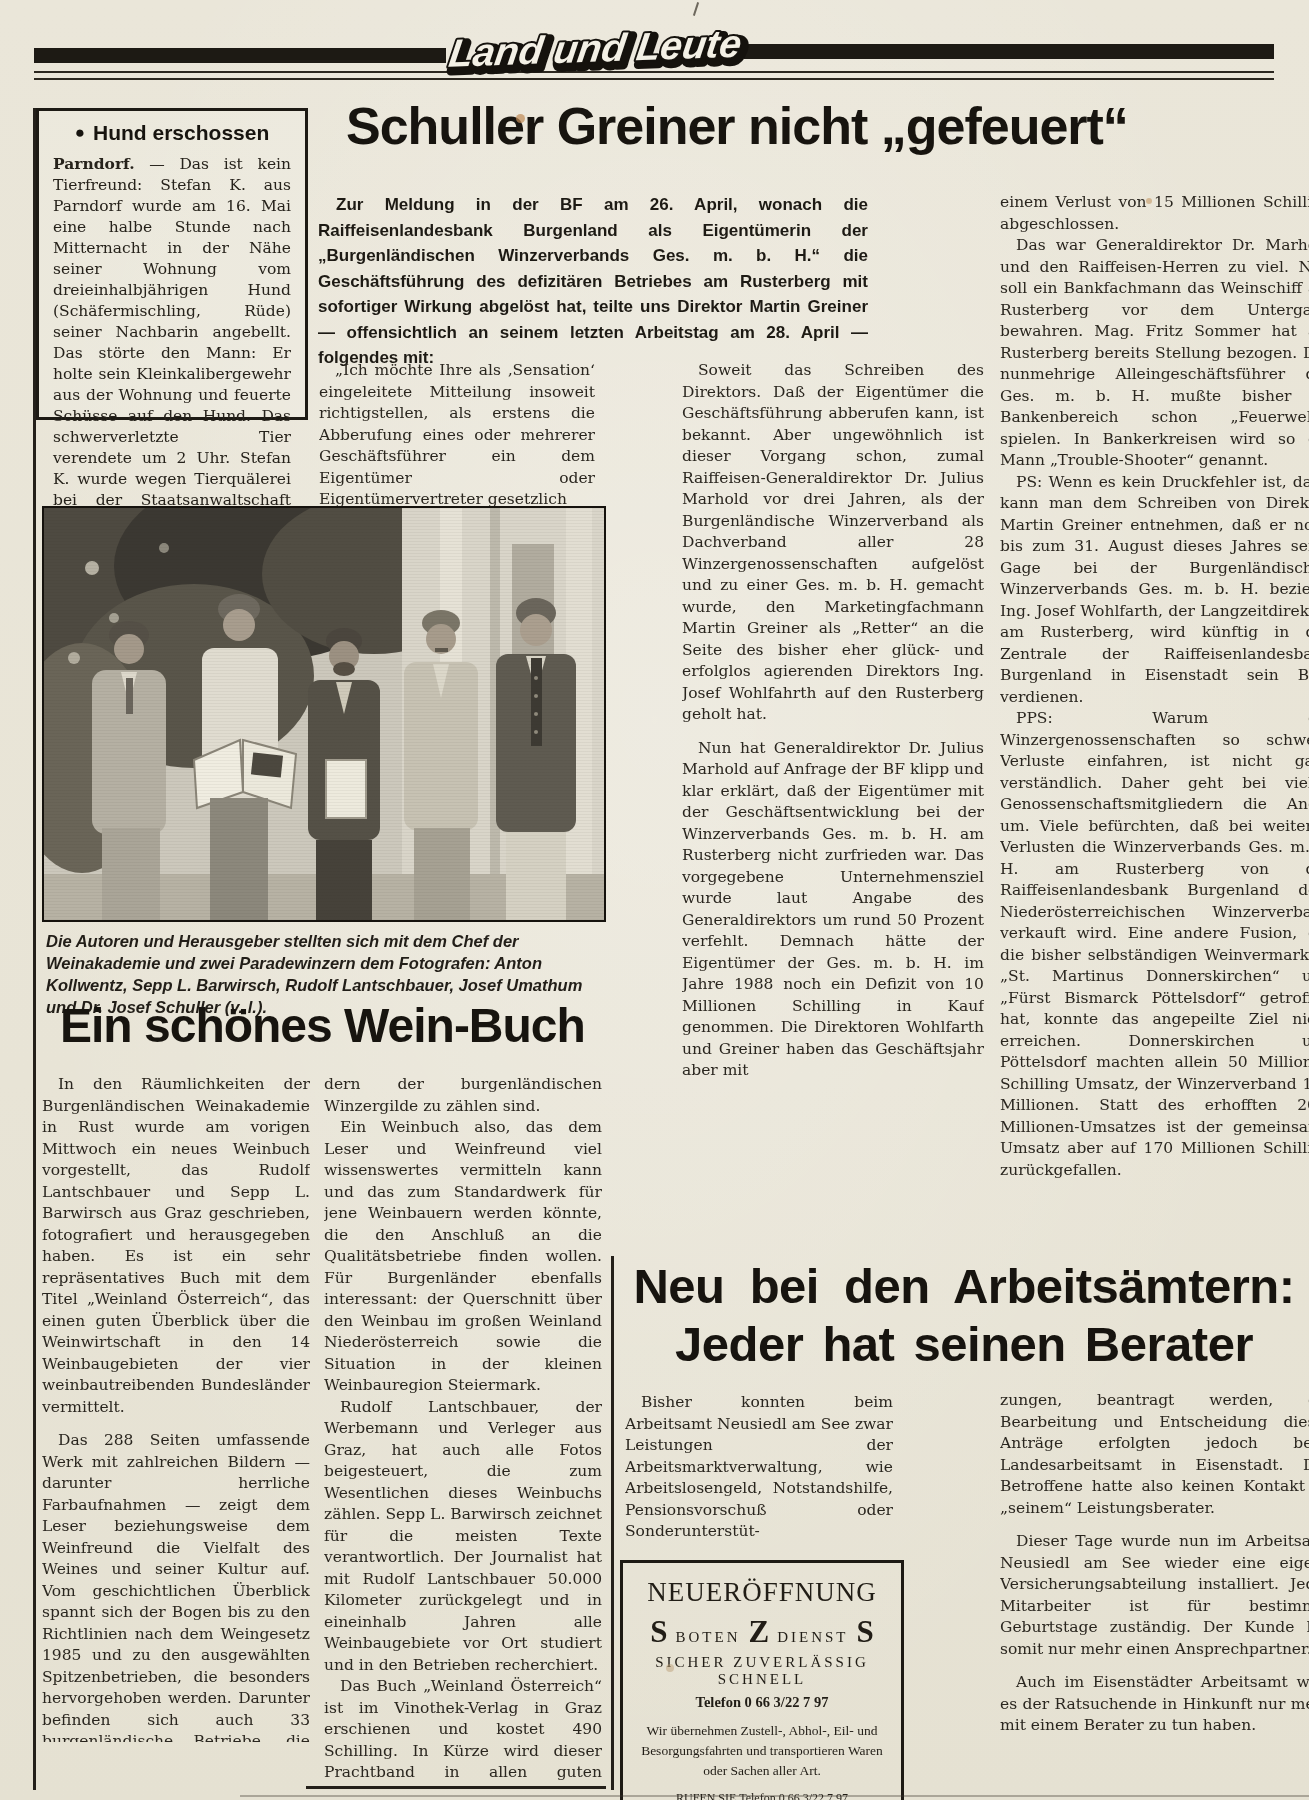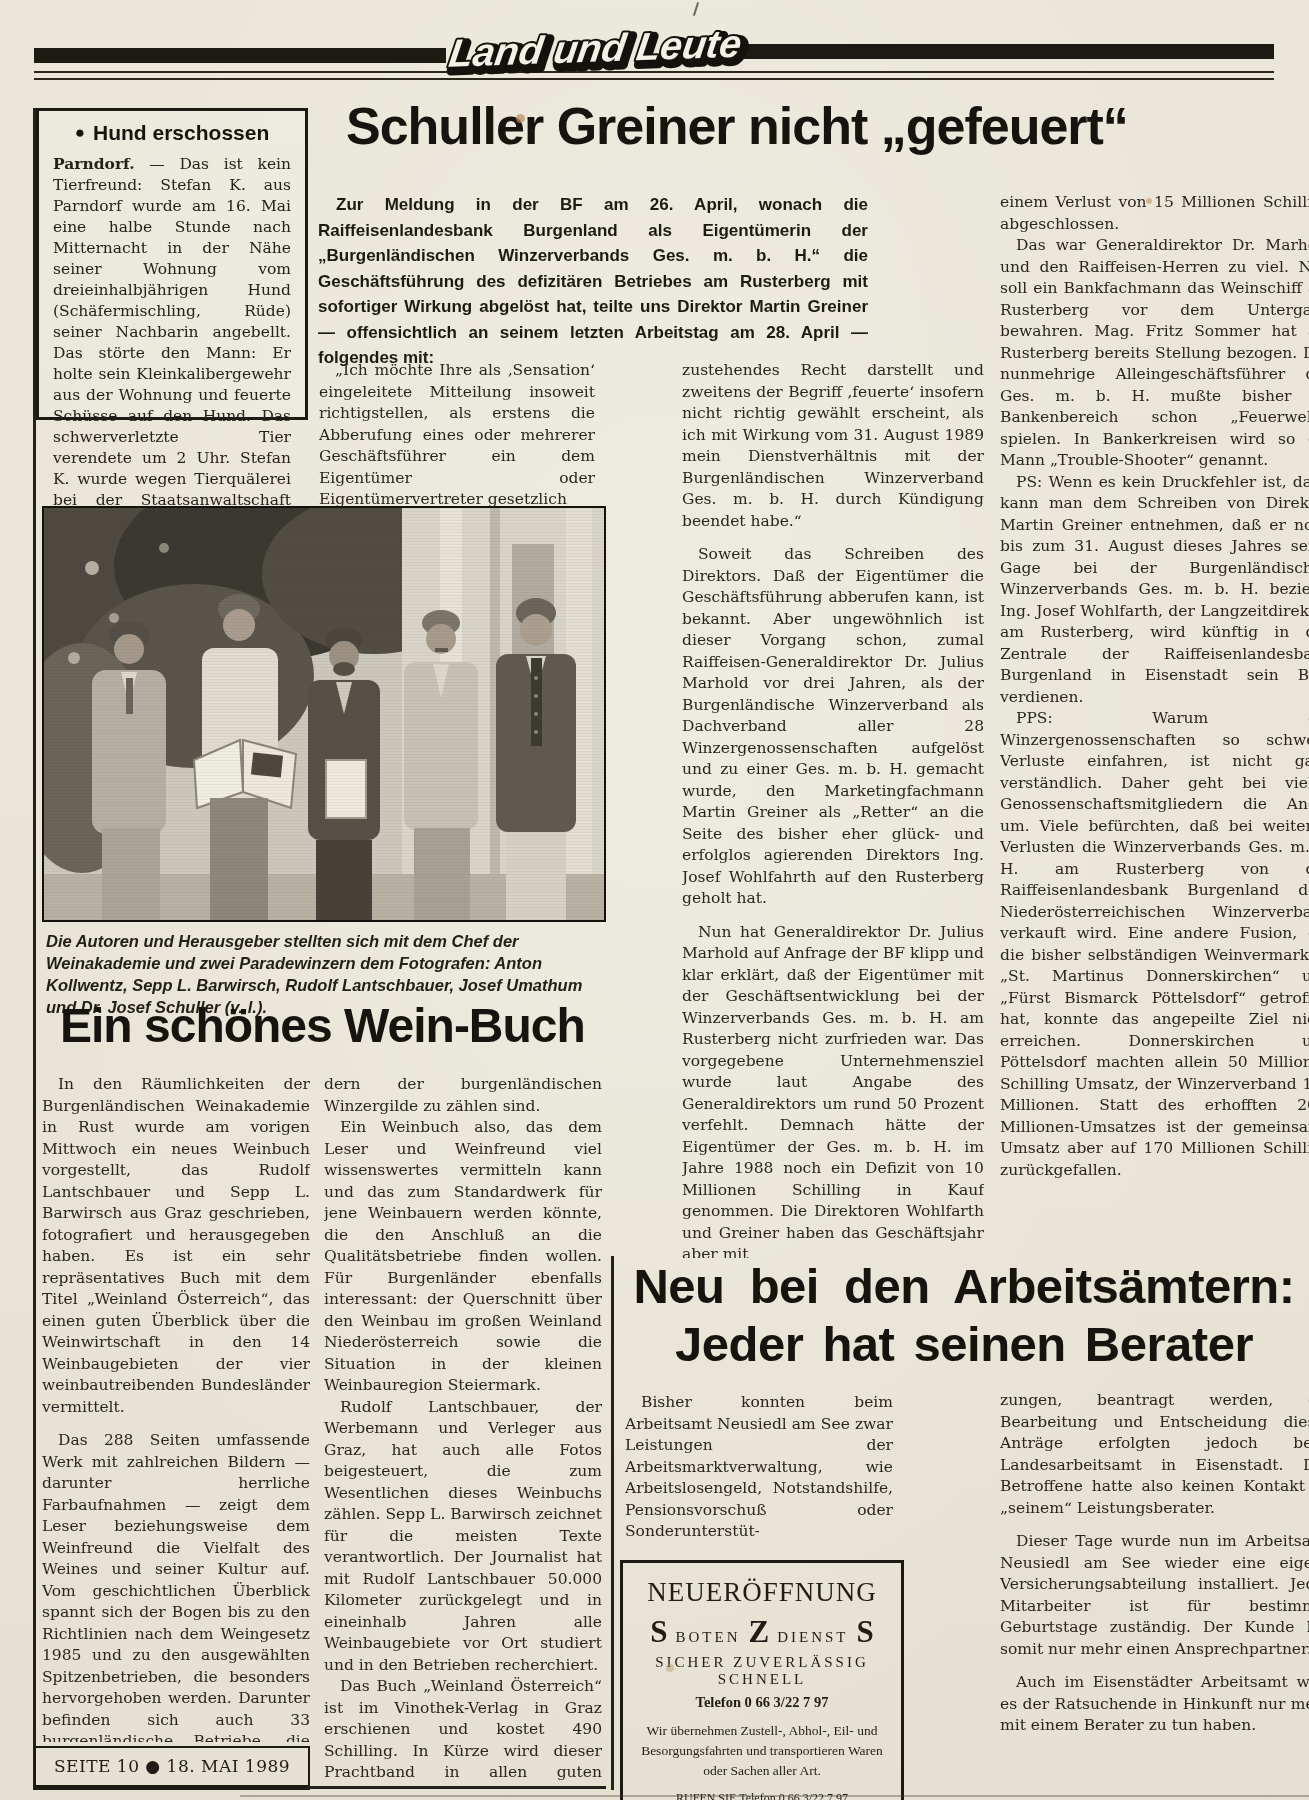--- a/index.html
+++ b/index.html
@@ -110,21 +110,20 @@
   </div>
 
   <div class="abs headline" style="left:346px;top:96px;font-size:52px;">Schuller Greiner nicht „gefeuert“</div>
   <div id="greiner-intro" class="abs" style="left:318px;top:192px;width:550px;">
     <p>Zur Meldung in der BF am 26. April, wonach die Raiffeisenlandesbank Burgenland als Eigentümerin der „Burgenländischen Winzerverbands Ges. m. b. H.“ die Geschäftsführung des defizitären Betriebes am Rusterberg mit sofortiger Wirkung abgelöst hat, teilte uns Direktor Martin Greiner — offensichtlich an seinem letzten Arbeitstag am 28. April — folgendes mit:</p>
   </div>
   <div class="abs col" style="left:319px;top:360px;width:276px;height:146px;">
     <p>„Ich möchte Ihre als ‚Sensation‘ eingeleitete Mitteilung insoweit richtigstellen, als erstens die Abberufung eines oder mehrerer Geschäftsführer ein dem Eigentümer oder Eigentümervertreter gesetzlich</p>
   </div>
   <div class="abs col" style="left:682px;top:360px;width:302px;height:898px;">
-    <p class="cont">zustehendes Recht darstellt und zweitens der Begriff ‚feuerte‘ insofern nicht richtig gewählt erscheint, als ich mit Wirkung vom 31. August 1989 mein Dienstverhältnis mit der Burgenländischen Winzerverband Ges. m. b. H. durch Kündigung beendet habe.“</p>
     <p>Soweit das Schreiben des Direktors. Daß der Eigentümer die Geschäftsführung abberufen kann, ist bekannt. Aber ungewöhnlich ist dieser Vorgang schon, zumal Raiffeisen-Generaldirektor Dr. Julius Marhold vor drei Jahren, als der Burgenländische Winzerverband als Dachverband aller 28 Winzergenossenschaften aufgelöst und zu einer Ges. m. b. H. gemacht wurde, den Marketingfachmann Martin Greiner als „Retter“ an die Seite des bisher eher glück- und erfolglos agierenden Direktors Ing. Josef Wohlfahrth auf den Rusterberg geholt hat.</p>
     <p>Nun hat Generaldirektor Dr. Julius Marhold auf Anfrage der BF klipp und klar erklärt, daß der Eigentümer mit der Geschäftsentwicklung bei der Winzerverbands Ges. m. b. H. am Rusterberg nicht zurfrieden war. Das vorgegebene Unternehmensziel wurde laut Angabe des Generaldirektors um rund 50 Prozent verfehlt. Demnach hätte der Eigentümer der Ges. m. b. H. im Jahre 1988 noch ein Defizit von 10 Millionen Schilling in Kauf genommen. Die Direktoren Wohlfarth und Greiner haben das Geschäftsjahr aber mit</p>
   </div>
   <div class="abs col tight" style="left:1000px;top:192px;width:332px;height:1052px;">
     <p class="cont">einem Verlust von 15 Millionen Schilling abgeschlossen.</p>
     <p>Das war Generaldirektor Dr. Marhold und den Raiffeisen-Herren zu viel. Nun soll ein Bankfachmann das Weinschiff am Rusterberg vor dem Untergang bewahren. Mag. Fritz Sommer hat am Rusterberg bereits Stellung bezogen. Der nunmehrige Alleingeschäftsführer der Ges. m. b. H. mußte bisher im Bankenbereich schon „Feuerwehr“ spielen. In Bankerkreisen wird so ein Mann „Trouble-Shooter“ genannt.</p>
     <p>PS: Wenn es kein Druckfehler ist, dann kann man dem Schreiben von Direktor Martin Greiner entnehmen, daß er noch bis zum 31. August dieses Jahres seine Gage bei der Burgenländischen Winzerverbands Ges. m. b. H. bezieht. Ing. Josef Wohlfarth, der Langzeitdirektor am Rusterberg, wird künftig in der Zentrale der Raiffeisenlandesbank Burgenland in Eisenstadt sein Brot verdienen.</p>
     <p>PPS: Warum die Winzergenossenschaften so schwere Verluste einfahren, ist nicht ganz verständlich. Daher geht bei vielen Genossenschaftsmitgliedern die Angst um. Viele befürchten, daß bei weiteren Verlusten die Winzerverbands Ges. m. b. H. am Rusterberg von der Raiffeisenlandesbank Burgenland dem Niederösterreichischen Winzerverband verkauft wird. Eine andere Fusion, die die bisher selbständigen Weinvermarkter „St. Martinus Donnerskirchen“ und „Fürst Bismarck Pöttelsdorf“ getroffen hat, konnte das angepeilte Ziel nicht erreichen. Donnerskirchen und Pöttelsdorf machten allein 50 Millionen Schilling Umsatz, der Winzerverband 140 Millionen. Statt des erhofften 200-Millionen-Umsatzes ist der gemeinsame Umsatz aber auf 170 Millionen Schilling zurückgefallen.</p>
   </div>
 
@@ -198,21 +197,20 @@
     <p>Das 288 Seiten umfassende Werk mit zahlreichen Bildern — darunter herrliche Farbaufnahmen — zeigt dem Leser beziehungsweise dem Weinfreund die Vielfalt des Weines und seiner Kultur auf. Vom geschichtlichen Überblick spannt sich der Bogen bis zu den Richtlinien nach dem Weingesetz 1985 und zu den ausgewählten Spitzenbetrieben, die besonders hervorgehoben werden. Darunter befinden sich auch 33 burgenländische Betriebe, die mit wenigen Ausnahmen zu den Aushängeschil-</p>
   </div>
   <div class="abs col tight" style="left:324px;top:1074px;width:278px;height:712px;">
     <p class="cont">dern der burgenländischen Winzergilde zu zählen sind.</p>
     <p>Ein Weinbuch also, das dem Leser und Weinfreund viel wissenswertes vermitteln kann und das zum Standardwerk für jene Weinbauern werden könnte, die den Anschluß an die Qualitätsbetriebe finden wollen. Für Burgenländer ebenfalls interessant: der Querschnitt über den Weinbau im großen Weinland Niederösterreich sowie die Situation in der kleinen Weinbauregion Steiermark.</p>
     <p>Rudolf Lantschbauer, der Werbemann und Verleger aus Graz, hat auch alle Fotos beigesteuert, die zum Wesentlichen dieses Weinbuchs zählen. Sepp L. Barwirsch zeichnet für die meisten Texte verantwortlich. Der Journalist hat mit Rudolf Lantschbauer 50.000 Kilometer zurückgelegt und in eineinhalb Jahren alle Weinbaugebiete vor Ort studiert und in den Betrieben recherchiert.</p>
     <p>Das Buch „Weinland Österreich“ ist im Vinothek-Verlag in Graz erschienen und kostet 490 Schilling. In Kürze wird dieser Prachtband in allen guten Buchhandlungen erhältlich sein.</p>
   </div>
 
   <div class="abs vline" style="left:611px;top:1256px;height:534px;width:2.5px;"></div>
-  <div id="footer-box" class="abs" style="left:34px;top:1746px;width:272px;height:37px;">SEITE 10 ● 18. MAI 1989</div>
   <div class="abs hline" style="left:306px;top:1786px;width:300px;"></div>
 
   <div class="abs big-center" style="left:618px;top:1258px;width:692px;font-size:49px;word-spacing:12px;">Neu bei den Arbeitsämtern:</div>
   <div class="abs big-center" style="left:618px;top:1316px;width:692px;font-size:49px;word-spacing:6px;">Jeder hat seinen Berater</div>
   <div class="abs col" style="left:625px;top:1392px;width:268px;height:160px;">
     <p>Bisher konnten beim Arbeitsamt Neusiedl am See zwar Leistungen der Arbeitsmarktverwaltung, wie Arbeitslosengeld, Notstandshilfe, Pensionsvorschuß oder Sonderunterstüt-</p>
   </div>
   <div class="abs col" style="left:1000px;top:1390px;width:332px;height:408px;">
     <p class="cont">zungen, beantragt werden, die Bearbeitung und Entscheidung dieser Anträge erfolgten jedoch beim Landesarbeitsamt in Eisenstadt. Der Betroffene hatte also keinen Kontakt zu „seinem“ Leistungsberater.</p>
     <p>Dieser Tage wurde nun im Arbeitsamt Neusiedl am See wieder eine eigene Versicherungsabteilung installiert. Jeder Mitarbeiter ist für bestimmte Geburtstage zuständig. Der Kunde hat somit nur mehr einen Ansprechpartner.</p>

